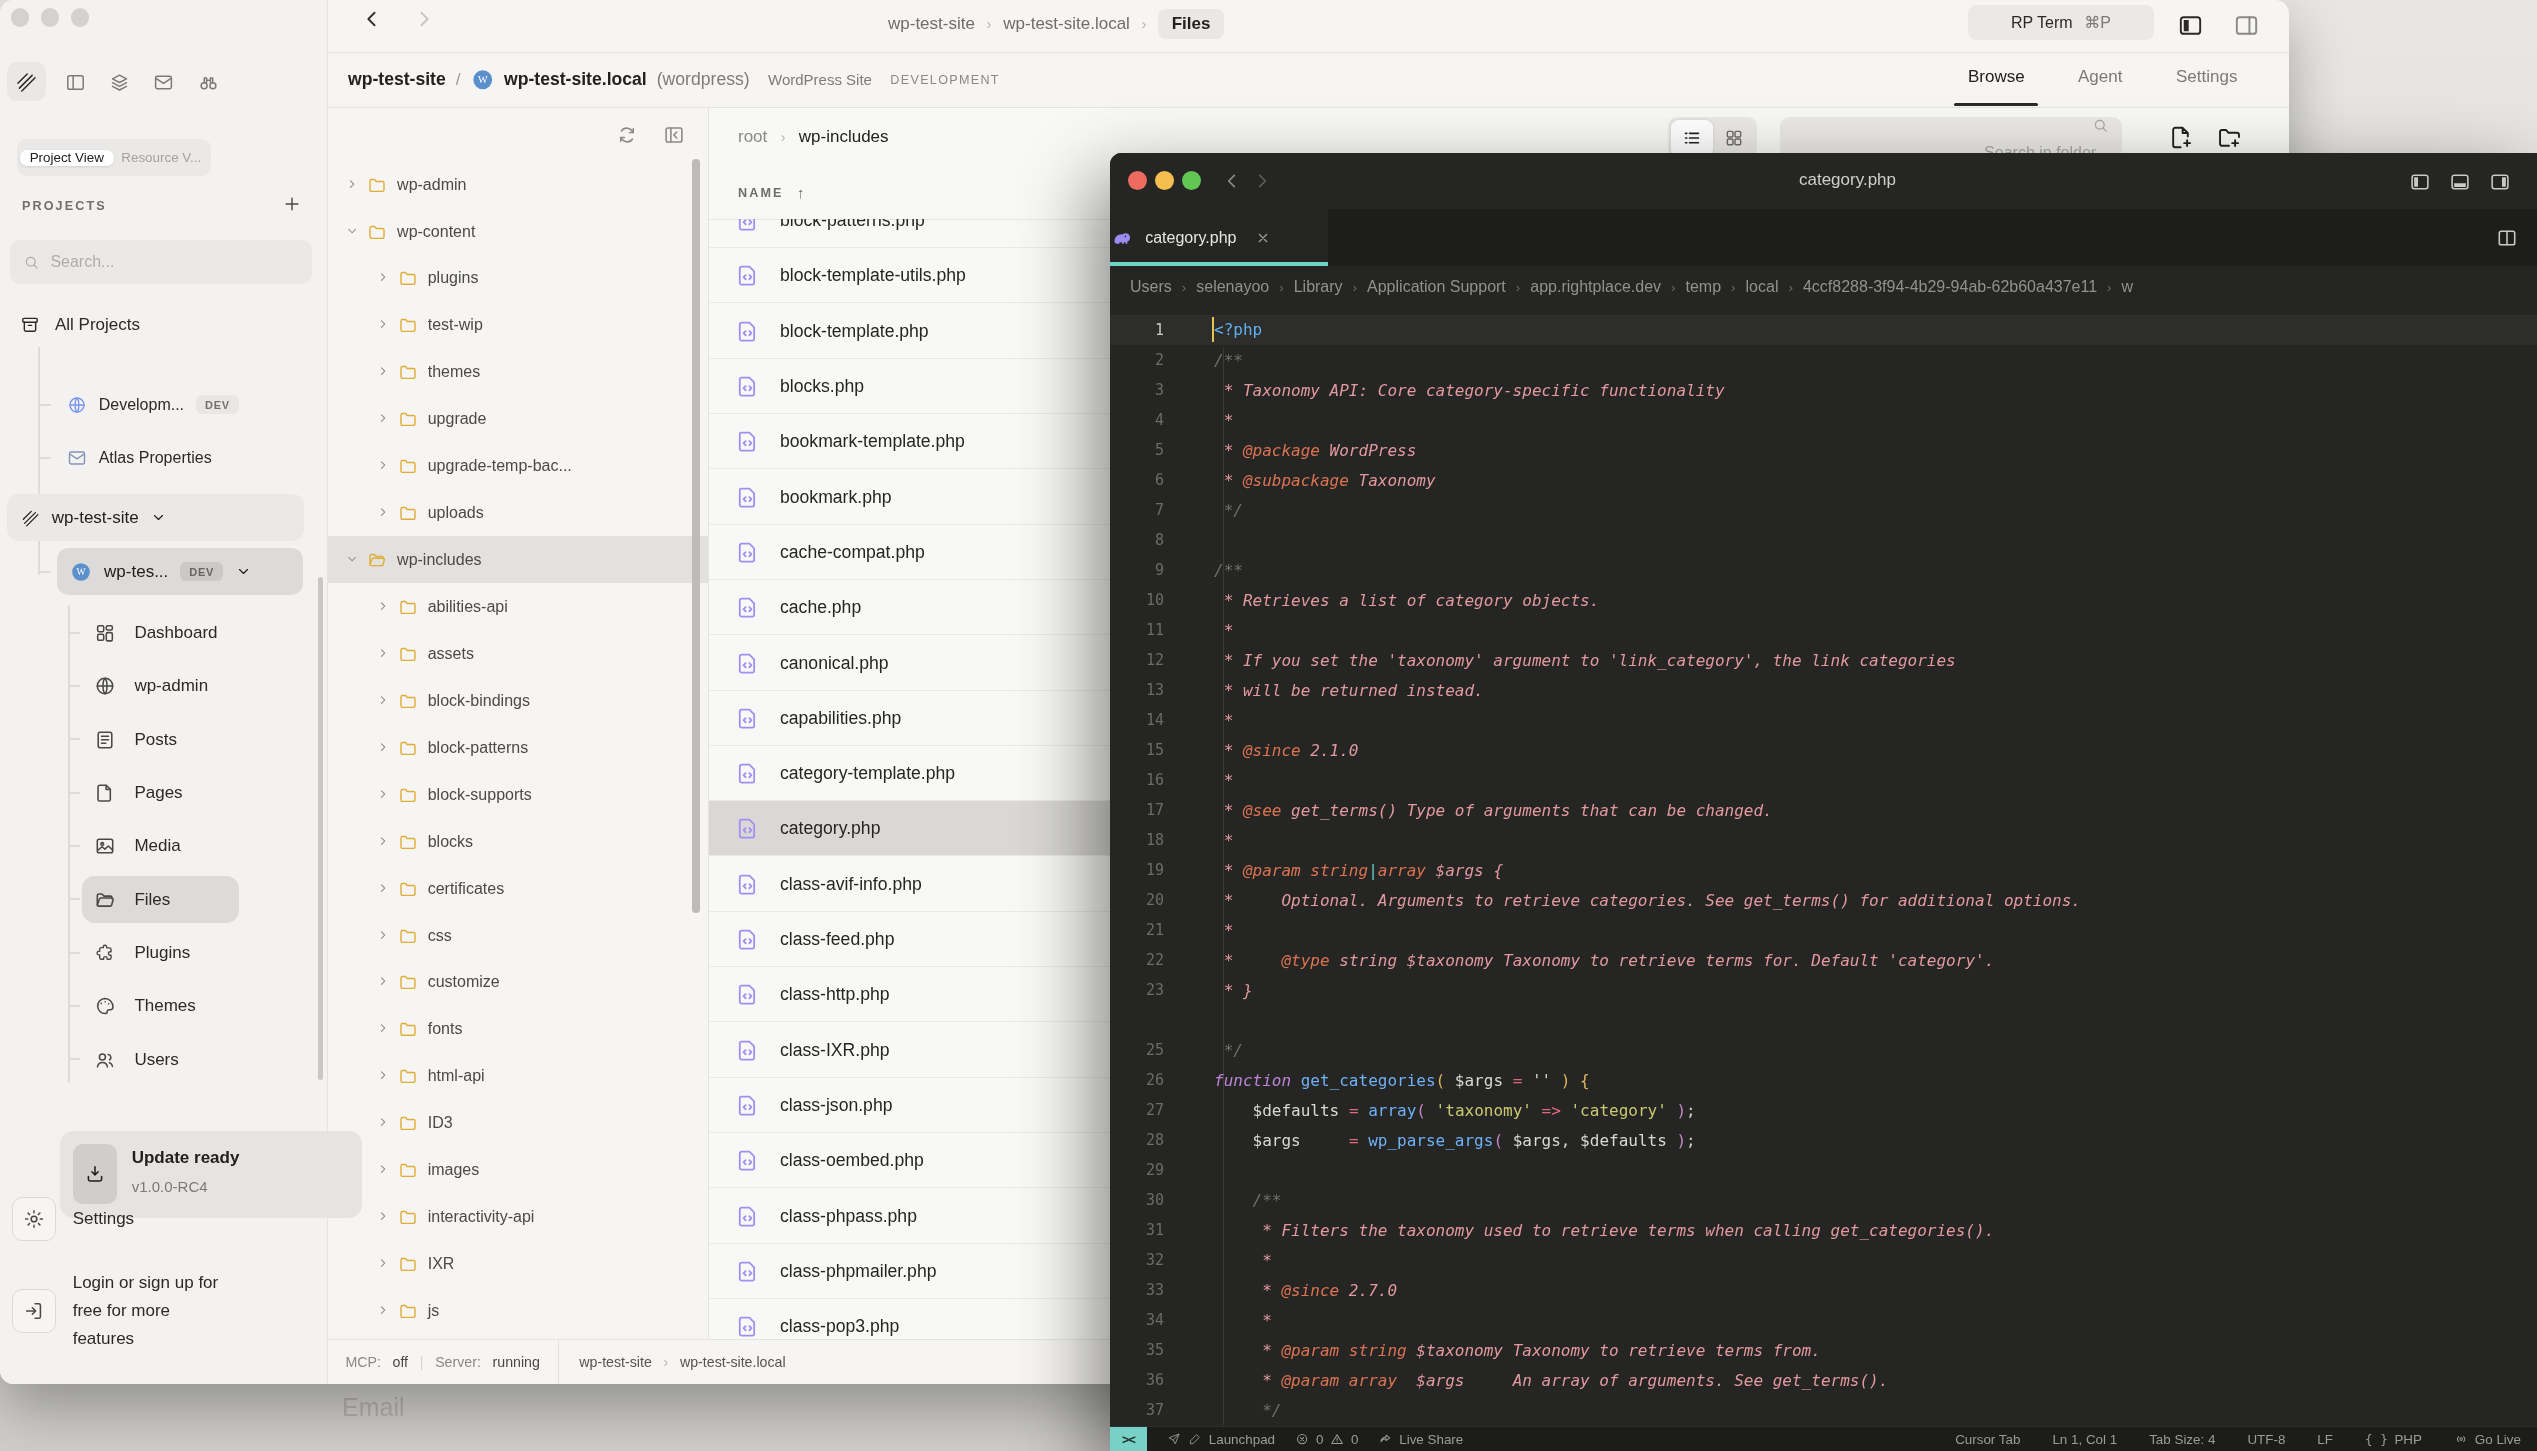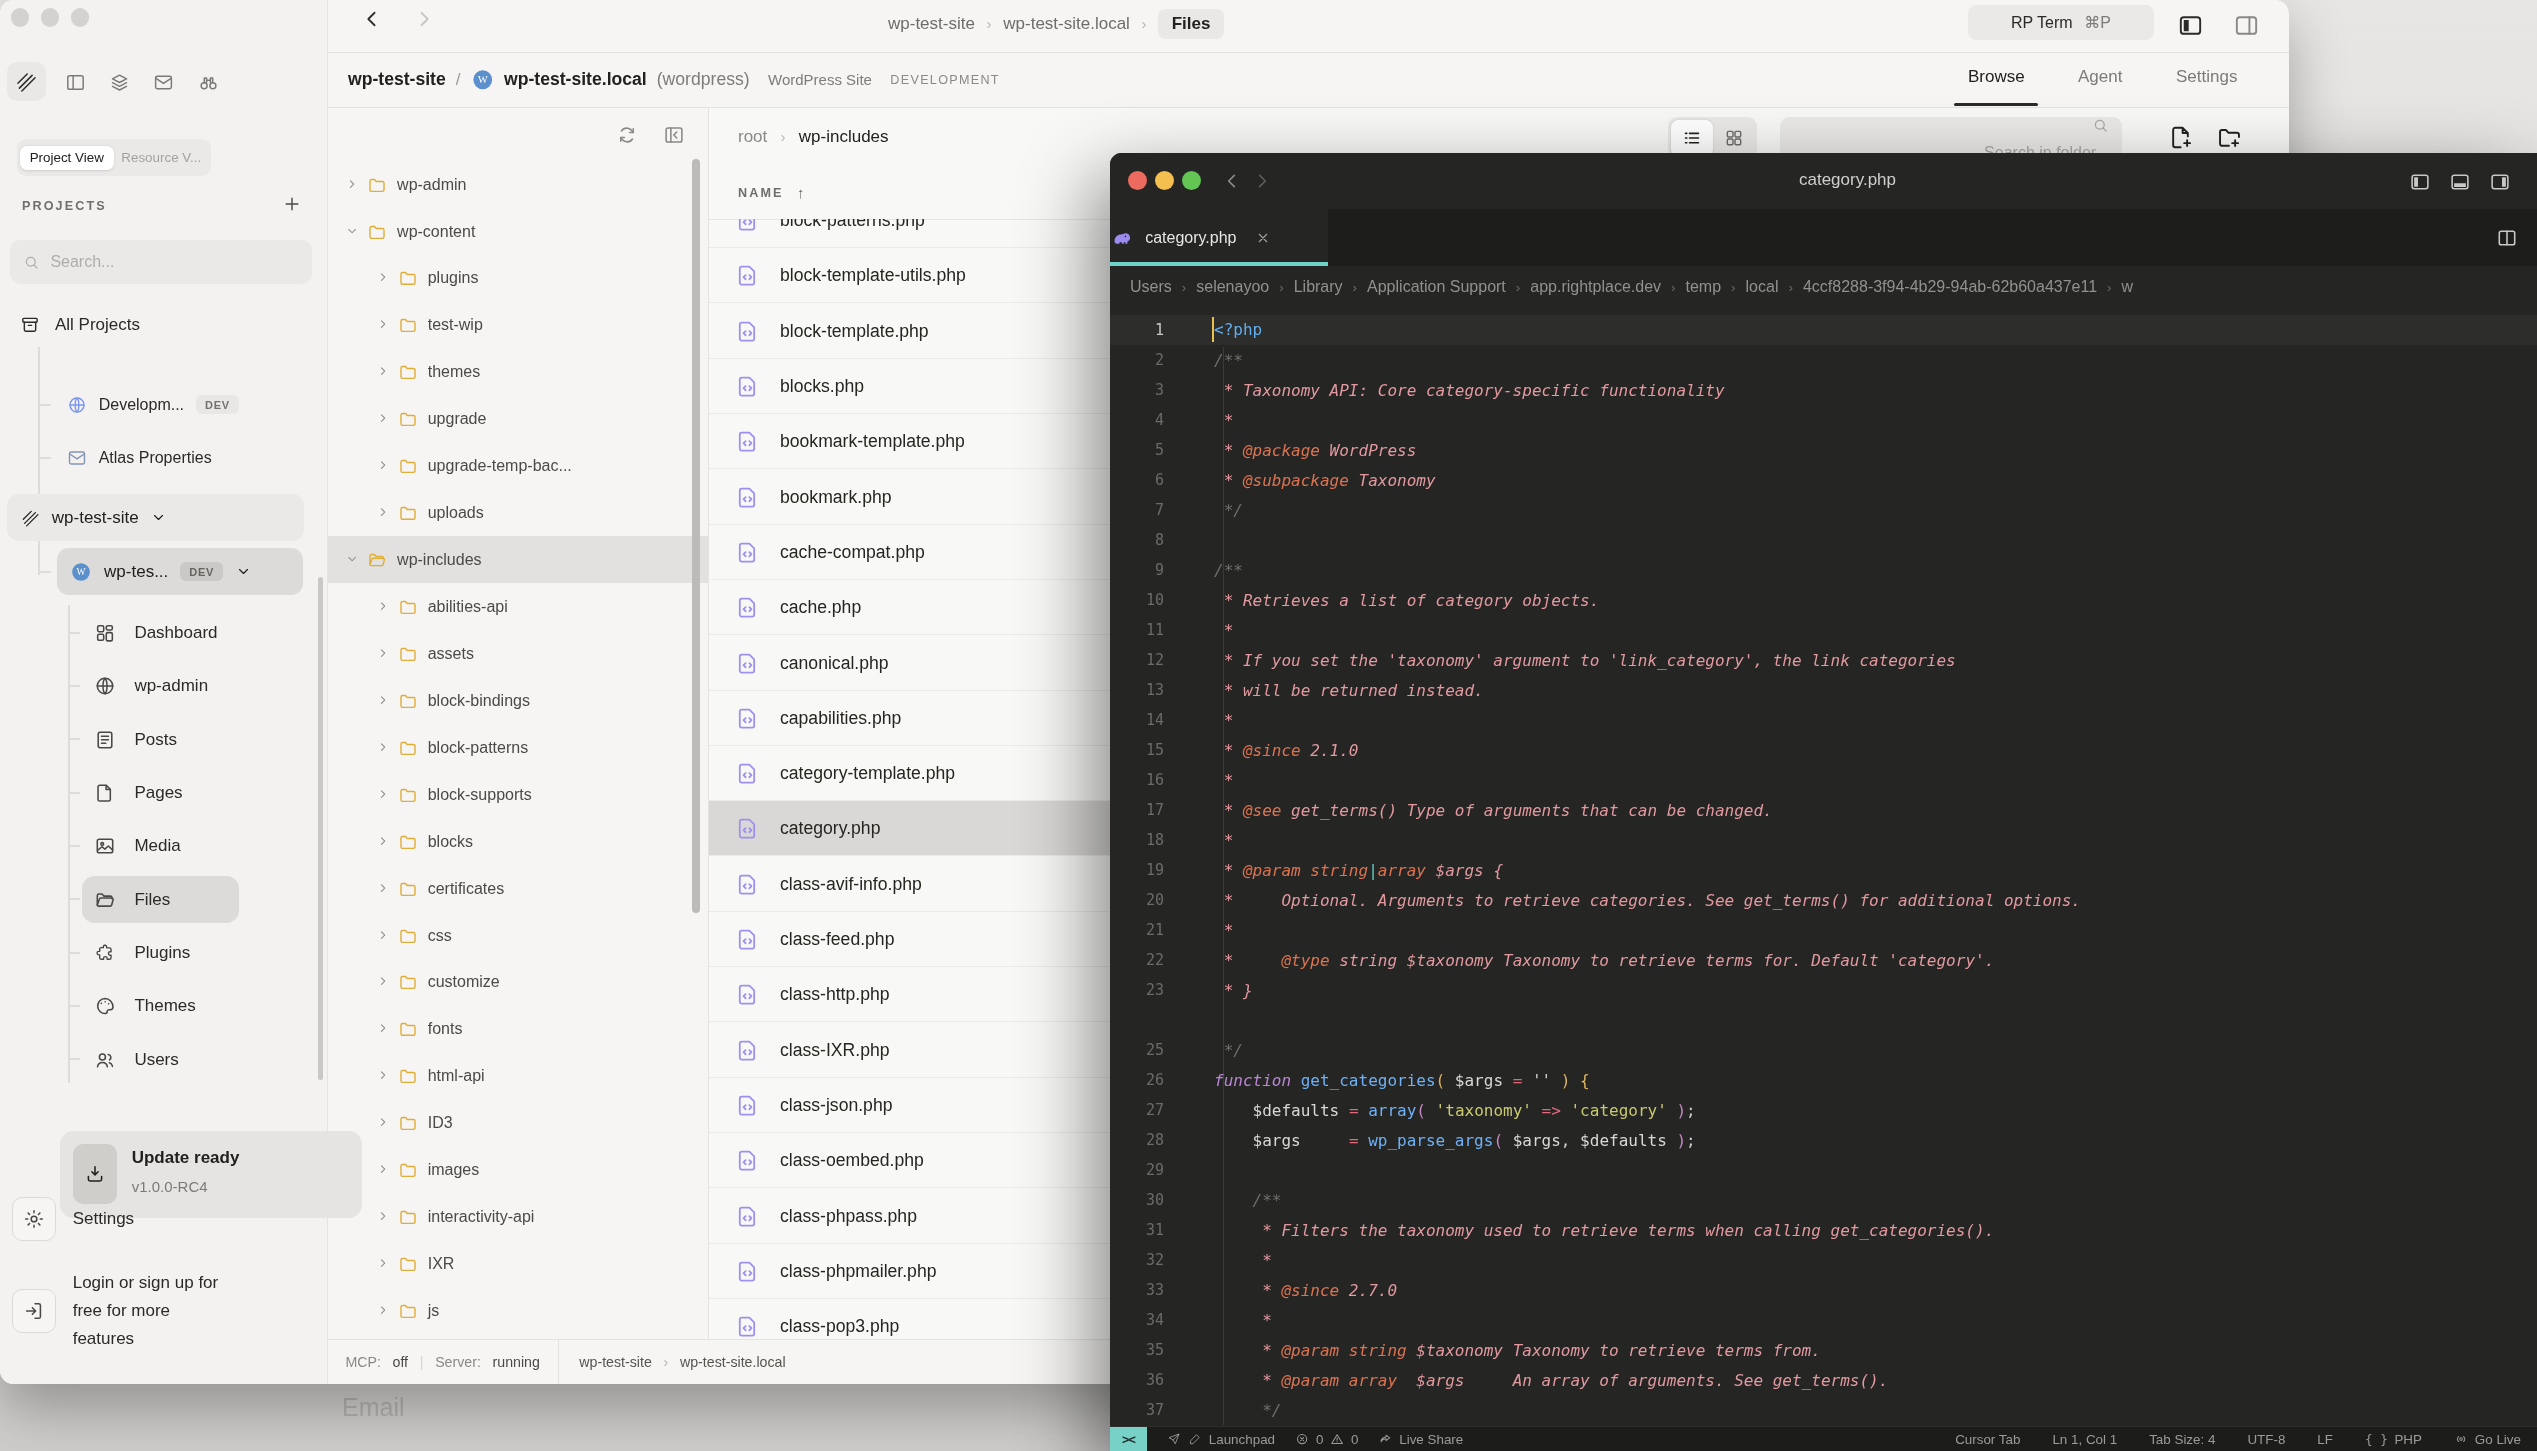--- a/index.html
+++ b/index.html
@@ -47,21 +47,21 @@
   #tab-browse{left:1968px;} #tab-agent{left:2078px;} #tab-settings{left:2176px;}
   #browse-underline{position:absolute;left:1954px;top:103px;width:84px;height:2.5px;background:#2b2a28;border-radius:1.7px;}
 
   
   #sidebar{position:absolute;left:0;top:0;width:327px;height:1384px;background:#f3f2f0;}
   #logo-tile{position:absolute;left:6.7px;top:62px;width:39px;height:39px;background:#e9e8e6;border-radius:10px;
     display:flex;align-items:center;justify-content:center;color:#2b2a28;}
   .side-top-ic{position:absolute;top:72px;color:#7b7a78;}
   #side-tabs{position:absolute;left:17px;top:139px;width:194px;height:37px;background:#eae9e7;border-radius:9.2px;
     display:flex;align-items:center;padding:2.5px;box-sizing:border-box;font-size:13.4px;}
-  #side-tabs .seg{flex:1;height:24px;display:flex;align-items:center;justify-content:center;border-radius:7px;}
+  #side-tabs .seg{flex:1;height:16px;display:flex;align-items:center;justify-content:center;border-radius:7px;}
   #side-tabs .seg.active{background:#ffffff;color:#22211f;box-shadow:0 0.8px 2.5px rgba(0,0,0,.12);}
   #side-tabs .seg.idle{color:#a3a2a0;}
   #projects-hdr{position:absolute;left:22px;top:199px;font-size:12.6px;font-weight:bold;letter-spacing:2.1px;color:#706f6d;}
   #add-project{position:absolute;left:282px;top:194px;color:#4a4947;}
   #side-search{position:absolute;left:10px;top:240px;width:302px;height:44px;background:#eae9e7;border-radius:10px;
     display:flex;align-items:center;gap:10px;padding:0 13.4px;box-sizing:border-box;color:#aeadab;font-size:16px;}
   #all-projects{position:absolute;left:20px;top:305px;height:40px;display:flex;align-items:center;gap:15px;
     font-size:17px;color:#2b2a28;}
   .pguide{position:absolute;width:1.7px;background:#dddcda;}
   .ptick{position:absolute;height:1.7px;background:#dddcda;}

